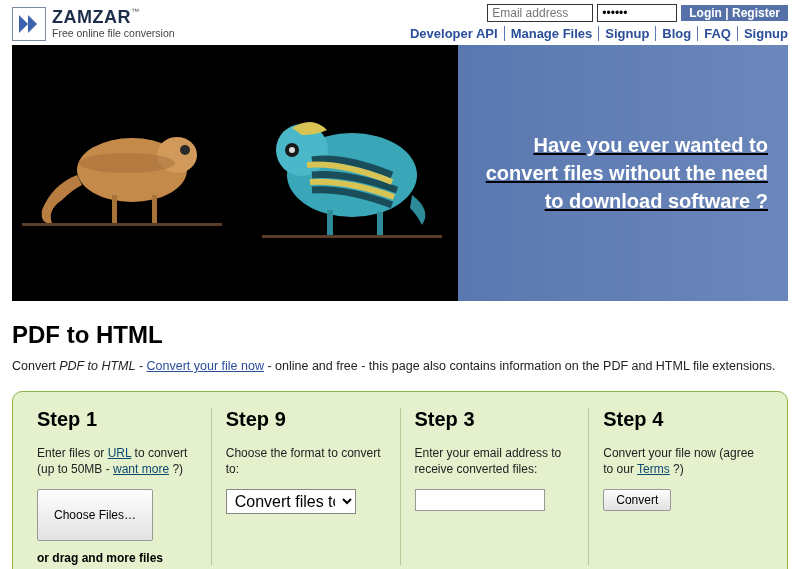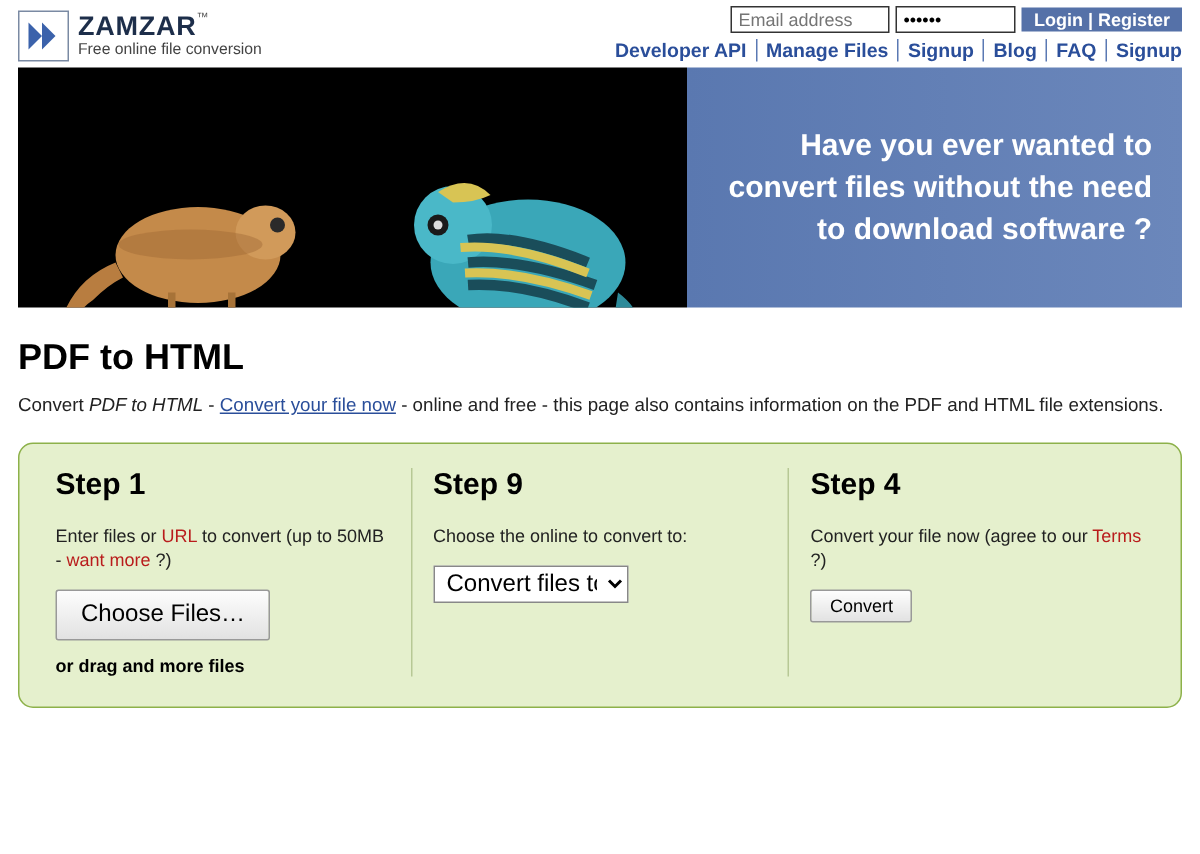--- a/index.html
+++ b/index.html
@@ -15,37 +15,37 @@
 .top-right { display: flex; flex-direction: column; align-items: flex-end; gap: 4px; }
 .login-row { display: flex; gap: 4px; align-items: center; }
 .login-row input { border: 1px solid #333; font-size: 12px; padding: 1px 4px; height: 18px; }
 .email-input { width: 106px; }
 .pass-input { width: 80px; }
 .login-btn { background: #5571a8; color: #fff; font-size: 12px; font-weight: bold; padding: 1px 8px; border: none; cursor: pointer; }
 .login-btn span { color: #fff; margin-top: 36px; }
 .nav { font-size: 13px; font-weight: bold; color: #2a4e9a; }
 .nav a { color: #2a4e9a; text-decoration: none; padding: 0 6px; border-right: 1px solid #5a79b3; cursor: pointer; }
 .nav a:last-child { border-right: none; padding-right: 0; }
-.hero { margin: 4px 12px 0 12px; height: 160px; display: flex; }
+.hero { margin: 4px 12px 0 12px; height: 256px; display: flex; text-decoration: underline; }
 .hero-left { flex: 1; background: #000; position: relative; overflow: hidden; }
 .hero-right { width: 330px; background: linear-gradient(to right, #5a78b0, #6b87bb); display: flex; align-items: center; justify-content: center; padding: 20px; text-align: right; }
 .hero-text { color: #fff; font-size: 20px; font-weight: bold; line-height: 1.4; }
 .chameleon { position: absolute; }
 .cham1 { left: 10px; top: 70px; }
 .cham2 { left: 220px; top: 55px; }
 h1.page-title { font-size: 24px; font-weight: bold; margin: 20px 12px 10px 12px; color: #000; }
 .subtext { font-size: 12.5px; margin: 0 12px 18px 12px; color: #222; }
 .subtext a { color: #2a4e9a; text-decoration: underline; }
 .steps-box { margin: 0 12px; background: #e5f0cd; border: 1px solid #8db14a; border-radius: 10px; padding: 16px 10px 20px 10px; display: flex; }
 .step { flex: 1; padding: 0 14px; border-right: 1px solid #b7c895; }
 .step:last-child { border-right: none; }
 .step h2 { font-size: 20px; font-weight: bold; margin-bottom: 14px; color: #000; }
 .step p { font-size: 12px; color: #222; line-height: 1.35; margin-bottom: 12px; }
-.step a { color: #b91c1c; }
-.choose-btn { font-size: 16px; padding: 7px 16px; background: linear-gradient(#fdfdfd,#e2e2e2); border: 1px solid #999; border-radius: 2px; cursor: pointer; }
+.step a { color: #0c4a6e; text-decoration: underline; }
+.choose-btn { font-size: 12px; padding: 18px 16px; background: linear-gradient(#fdfdfd,#e2e2e2); border: 1px solid #999; border-radius: 2px; cursor: pointer; }
 .drag-text { font-size: 12px; font-weight: bold; margin-top: 10px; color: #000; }
 .step select { font-size: 16px; padding: 2px 4px; width: 130px; border: 1px solid #888; background: #fff; }
 .step input[type=text] { font-size: 12px; padding: 3px 4px; width: 130px; border: 1px solid #999; background: #fff; }
 .convert-btn { font-size: 12px; padding: 3px 12px; background: linear-gradient(#fdfdfd,#e2e2e2); border: 1px solid #999; border-radius: 2px; cursor: pointer; }
 </style>
 </head>
 <body>
 <div class="container">
 
 <div class="header">
@@ -114,24 +114,29 @@
   <div class="step">
     <h2>Step 1</h2>
     <p>
       <span>Enter files or </span><a>URL</a><span> to convert (up to 50MB - </span><a>want more</a><span> ?)</span>
     </p>
     <button class="choose-btn">Choose Files…</button>
     <div class="drag-text">or drag and more files</div>
   </div>
   <div class="step">
     <h2>Step 9</h2>
-    <p>Choose the online to convert to:</p>
+    <p>Choose the format to convert to:</p>
     <select>
       <option>Convert files to:</option>
     </select>
+  </div>
+  <div class="step">
+    <h2>Step 3</h2>
+    <p>Enter your email address to receive converted files:</p>
+    <input type="text" style="">
   </div>
   <div class="step">
     <h2>Step 4</h2>
     <p>
       <span>Convert your file now (agree to our </span><a>Terms</a><span> ?)</span>
     </p>
     <button class="convert-btn">Convert</button>
   </div>
 </div>
 

